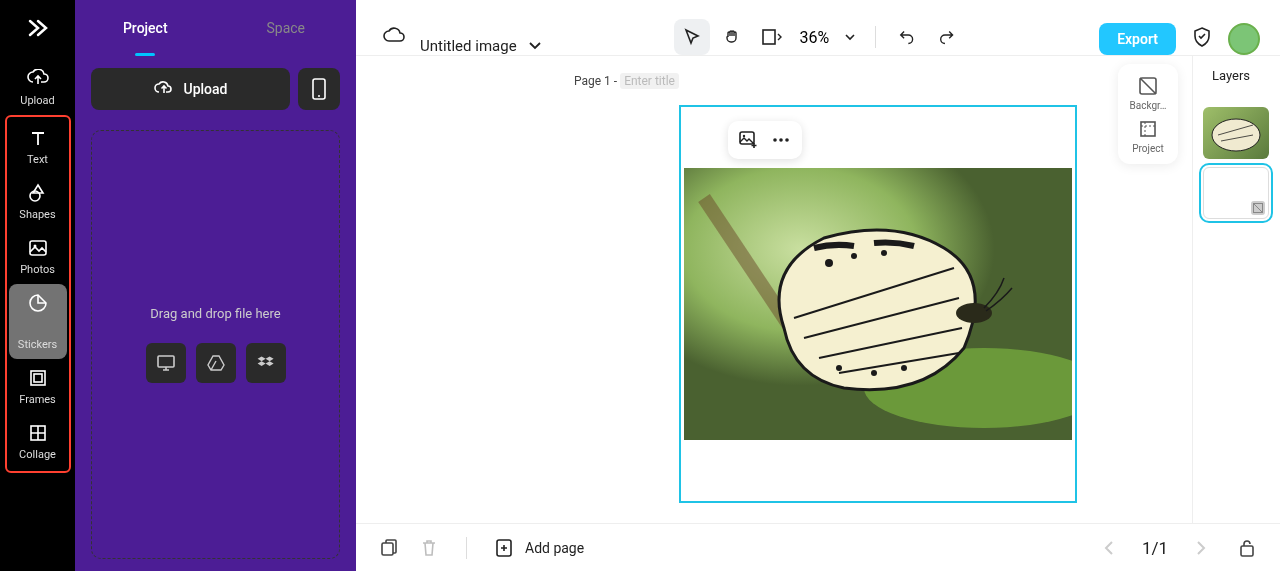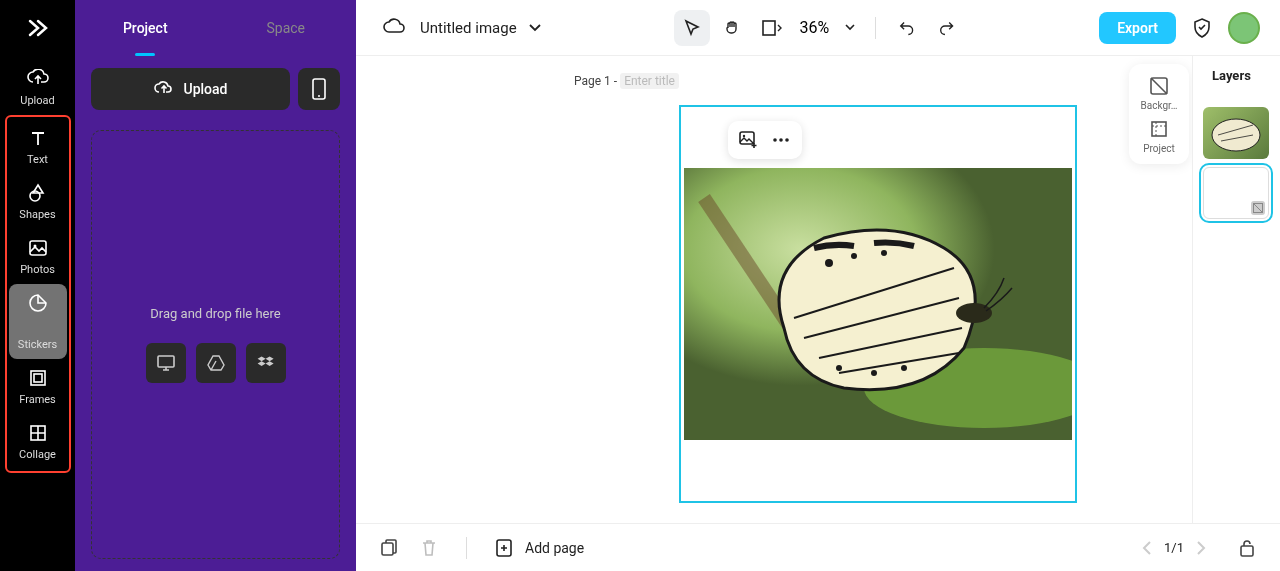--- a/index.html
+++ b/index.html
@@ -23,21 +23,21 @@
 .side-body { padding: 12px 16px; flex: 1; display: flex; flex-direction: column; }
 .upload-row { display: flex; gap: 8px; margin-bottom: 20px; }
 .upload-btn { flex: 1; background: #2a2a2a; border-radius: 8px; height: 42px; display: flex; align-items: center; justify-content: center; gap: 10px; cursor: pointer; font-size: 14px; font-weight: 500; }
 .phone-btn { width: 42px; height: 42px; background: #2a2a2a; border-radius: 8px; display: flex; align-items: center; justify-content: center; cursor: pointer; }
 .drop-zone { flex: 1; border: 1px dashed #333; border-radius: 10px; display: flex; flex-direction: column; align-items: center; justify-content: center; gap: 22px; color: #ccc; font-size: 13px; }
 .drop-sources { display: flex; gap: 10px; }
 .drop-src { width: 40px; height: 40px; background: #2a2a2a; border-radius: 6px; display: flex; align-items: center; justify-content: center; cursor: pointer; }
 
 
 .main { flex: 1; display: flex; flex-direction: column; background: #fff; }
-.topbar { height: 56px; display: flex; align-items: center; padding: 0 20px; gap: 8px; border-bottom: 1px solid #eee; }
+.topbar { height: 56px; display: flex; align-items: flex-end; padding: 0 20px; gap: 8px; border-bottom: 1px solid #eee; }
 .doc-title { display: flex; align-items: center; gap: 12px; cursor: pointer; }
 .doc-title-text { font-size: 15px; color: #222; }
 .spacer { flex: 1; }
 .tool-clust { display: flex; align-items: center; gap: 4px; }
 .icon-bt { width: 36px; height: 36px; display: flex; align-items: center; justify-content: center; border-radius: 8px; cursor: pointer; color: #222; }
 .icon-bt.sel { background: #eef0f2; }
 .zoom { display: flex; align-items: center; gap: 16px; cursor: pointer; padding: 0 6px; }
 .divider { width: 1px; height: 22px; background: #ddd; margin: 0 10px; }
 .export-btn { background: #22c7ff; color: #fff; font-weight: 600; padding: 8px 18px; border-radius: 8px; cursor: pointer; font-size: 14px; }
 .avatar { width: 32px; height: 32px; border-radius: 50%; background: #7cc576; border: 2px solid #6ab04c; }
@@ -45,36 +45,36 @@
 .canvas-wrap { flex: 1; position: relative; display: flex; }
 .canvas-area { flex: 1; display: flex; flex-direction: row; align-items: center; overflow: hidden; position: relative; }
 .page-label { font-size: 12px; color: #444; margin-top: 18px; margin-bottom: -6px; align-self: flex-start; margin-left: 218px;}
 .page-label .placeholder { color: #bbb; background: #f1f1f1; padding: 1px 4px; border-radius: 3px;}
 .float-tools { position: absolute; right: 390px; top: 65px; display: flex; gap: 10px; background: #fff; padding: 8px 10px; border-radius: 10px; box-shadow: 0 2px 10px rgba(0,0,0,0.12); }
 .float-tools .ib { width: 22px; height: 22px; display: flex; align-items: center; justify-content: center; cursor: pointer; }
 .page { width: 398px; height: 398px; background: #fff; border: 2px solid #1fc3e6; margin-top: 28px; display: flex; align-items: center; justify-content: center; }
 .image-placeholder { width: 388px; height: 272px; background: linear-gradient(135deg, #a8c66c 0%, #6b9b37 40%, #8fb55e 70%, #5a7a3c 100%); position: relative; display:flex; align-items:center; justify-content:center;}
 .butterfly-svg { width: 100%; height: 100%; }
 
-.side-actions { position: absolute; right: 3px; top: 8px; display: flex; flex-direction: column; gap: 6px; background: #fff; padding: 10px 8px; border-radius: 12px; box-shadow: 0 2px 12px rgba(0,0,0,0.08); align-items:center;}
+.side-actions { position: absolute; right: 14px; top: 8px; display: flex; flex-direction: column; gap: 6px; background: #fff; padding: 10px 8px; border-radius: 12px; box-shadow: 0 2px 12px rgba(0,0,0,0.08); align-items:center;}
 .side-act { display: flex; flex-direction: column; align-items: center; font-size: 10px; color: #666; cursor: pointer; width: 44px;}
 .side-act .sico { width: 24px; height: 24px; display: flex; align-items: center; justify-content: center; margin-bottom: 2px; }
 
 .layers { width: 88px; padding: 12px 10px; border-left: 1px solid #eee; }
-.layers h4 { font-size: 13px; font-weight: 700; color: #222; margin-bottom: 24px; padding-left: 9px; }
+.layers h4 { font-size: 13px; font-weight: 400; color: #222; margin-bottom: 24px; padding-left: 9px; }
 .layer-thumb { width: 66px; height: 52px; border-radius: 6px; margin-bottom: 8px; background: #ddd; cursor: pointer; background-size:cover; position:relative;}
 .layer-thumb.sel { outline: 2px solid #1fc3e6; outline-offset: 2px; }
 .layer-thumb.blank { background: #fff; border: 1px solid #ddd; }
 .layer-thumb .mini-ico { position:absolute; right:3px; bottom:3px; width:14px; height:14px; background:#ccc; border-radius:3px; display:flex;align-items:center;justify-content:center;}
 
 .bottombar { height: 48px; border-top: 1px solid #eee; display: flex; align-items: center; padding: 0 20px; gap: 14px; justify-content: flex-end; }
 .bottombar .ib { width: 26px; height: 26px; display: flex; align-items: center; justify-content: center; cursor: pointer; color: #444; }
 .addpage { display: flex; align-items: center; gap: 8px; cursor: pointer; font-size: 14px; color: #222; }
 .addpage .ib { color: #222; }
-.pager { display: flex; align-items: center; gap: 12px; font-size: 13px; color: #222; }
+.pager { display: flex; align-items: center; gap: 28px; font-size: 17px; color: #222; }
 .pager .chev { color: #ccc; cursor: default; }
 
 svg { display: block; }
 </style>
 </head>
 <body>
 
 <div class="rail">
   <div class="logo">
     <svg width="30" height="30" viewBox="0 0 30 30">

